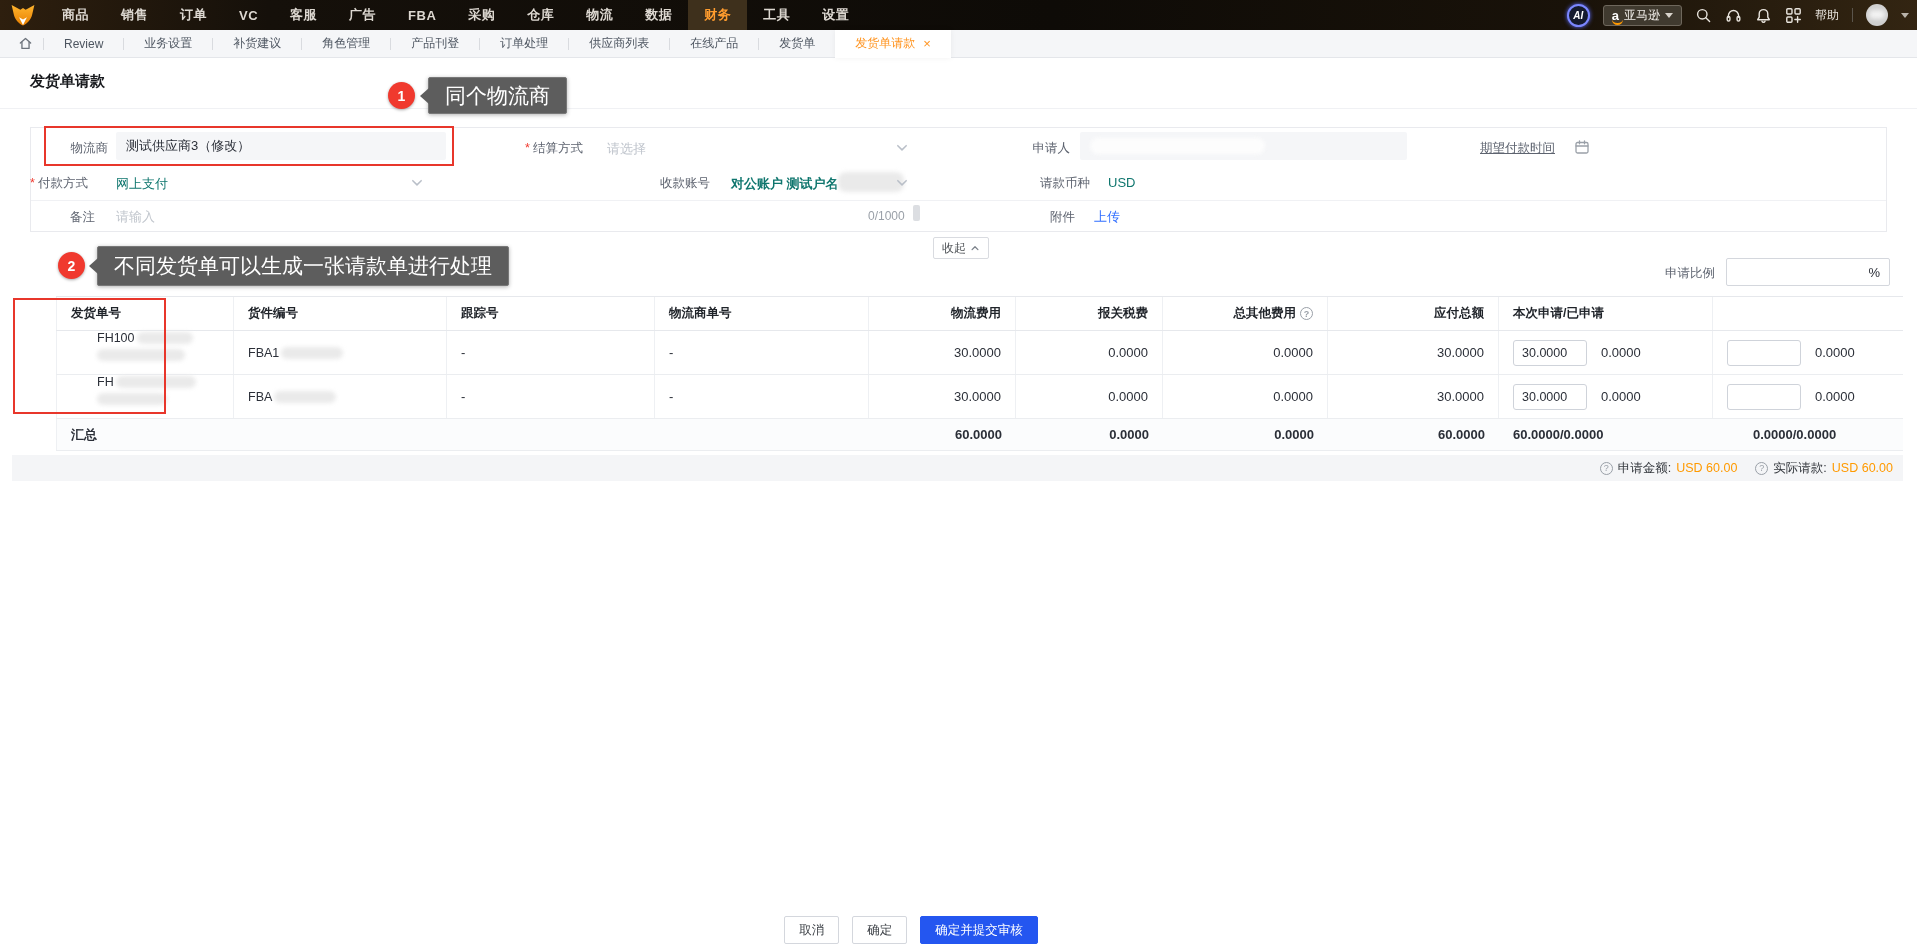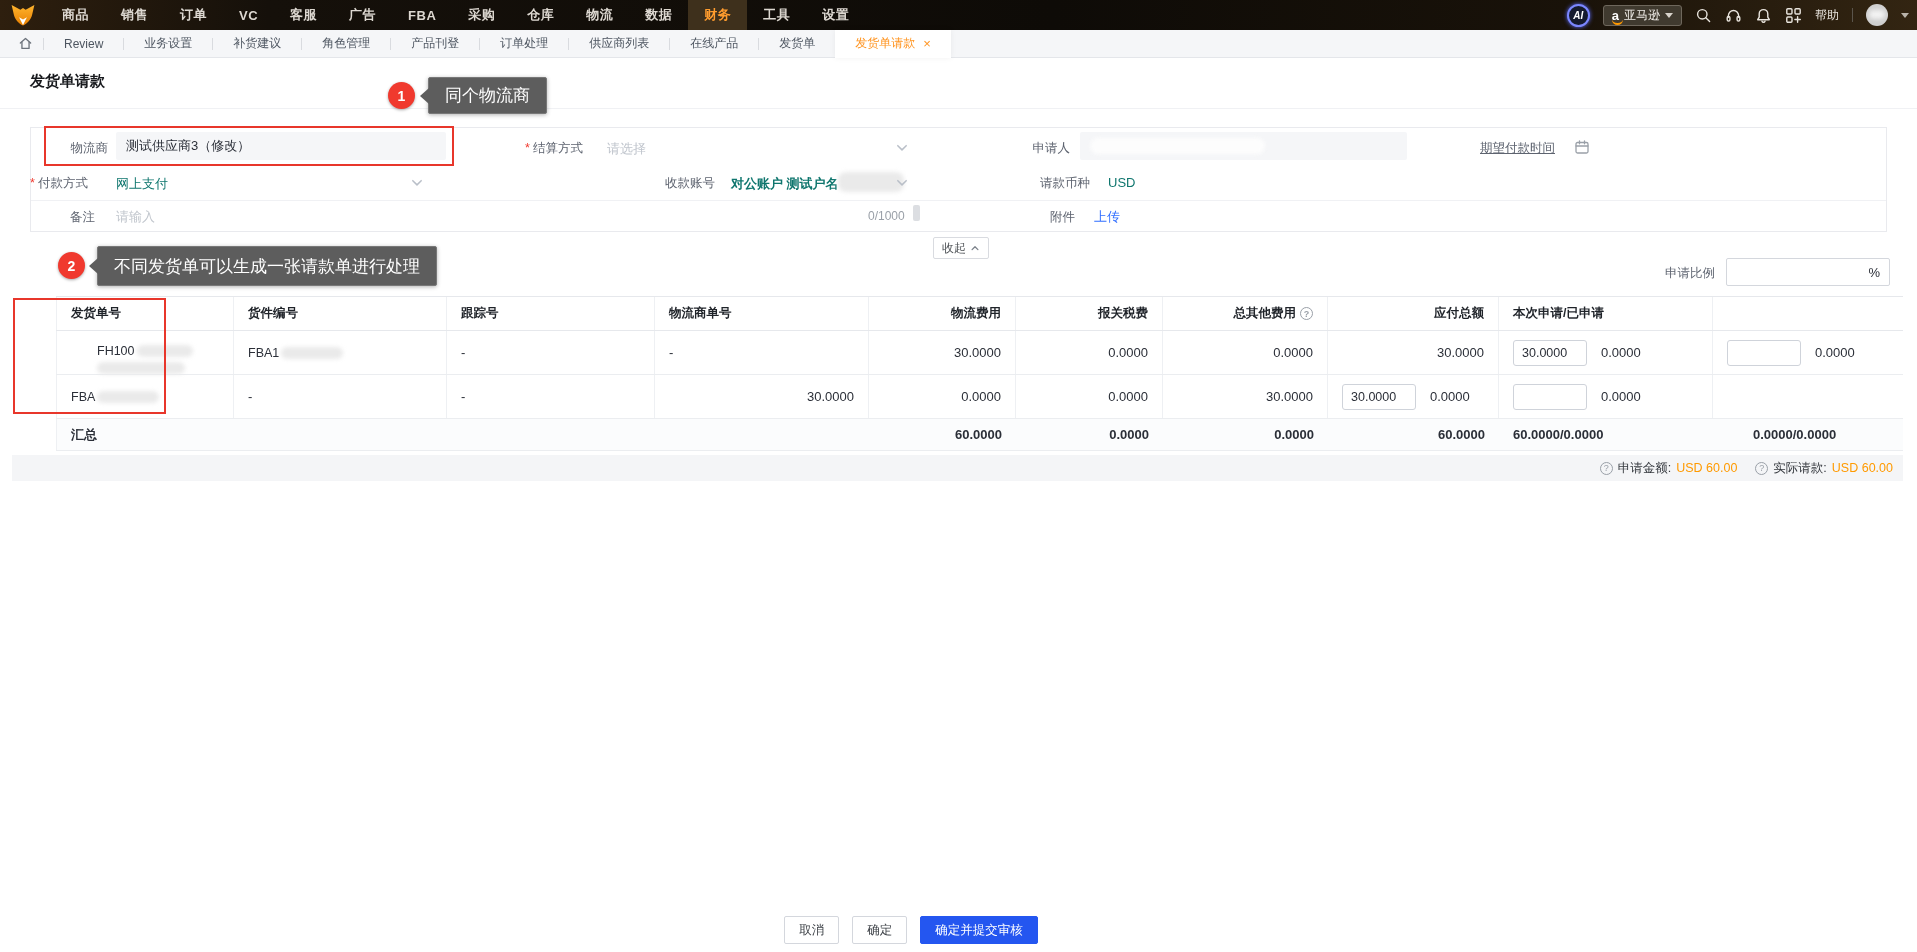--- a/index.html
+++ b/index.html
@@ -48,21 +48,21 @@
   .tab-close { font-size:13px; color:#ff9420; cursor:pointer; line-height:1; }
 
   
   .page-title { position:absolute; left:30px; top:72px; font-size:15px; font-weight:700; color:#17191d; }
   .title-divider { position:absolute; left:0; top:108px; width:1917px; height:1px; background:#f0f1f4; }
 
   
   .ann-badge { position:absolute; width:27px; height:27px; border-radius:50%; background:#f0392e;
     color:#fff; font-size:14px; font-weight:700; display:flex; align-items:center; justify-content:center;
     box-shadow:0 1px 3px rgba(0,0,0,.35); z-index:30; }
-  .ann-tip { position:absolute; background:#5d5d5d; border:1px solid #787878; color:#fff; font-size:17px;
+  .ann-tip { position:absolute; background:#5d5d5d; border:1px solid #787878; color:#fff; font-size:21px;
     padding:0 16px; border-radius:2px; display:flex; align-items:center; white-space:nowrap; z-index:30;
     box-shadow:0 1px 4px rgba(0,0,0,.3); }
   .ann-tip::before { content:""; position:absolute; left:-9px; top:50%; transform:translateY(-50%);
     border-top:8px solid transparent; border-bottom:8px solid transparent; border-right:9px solid #5d5d5d; }
   .red-box { position:absolute; border:2px solid #e8362b; z-index:25; pointer-events:none; }
 
   
   .form-card { position:absolute; left:30px; top:127px; width:1857px; height:105px;
     border:1px solid #e9eaee; background:#fff; }
   .flabel { position:absolute; font-size:12.5px; color:#5e6470; text-align:right; white-space:nowrap; }
@@ -99,21 +99,21 @@
   .trow { display:grid; grid-template-columns:178px 213px 208px 214px 147px 147px 165px 171px 214px 234px;margin-left:44px; }
   .thead { border-top:1px solid #e6e8ec; border-bottom:1px solid #e6e8ec; background:#fff; }
   .thead .tcell { height:33px; font-weight:700; color:#1f2329; font-size:12.5px; }
   .tcell { display:flex; align-items:center; padding:0 14px; border-right:1px solid #eef0f3; min-width:0; }
   .trow .tcell:first-child { border-left:1px solid #eef0f3; }
   .num { justify-content:flex-end; }
   .tbody-row { border-bottom:1px solid #ebedf0; height:44px; }
   .cell-input { width:74px; height:26px; border:1px solid #cfd3da; border-radius:3px; padding:0 8px;
     font-size:12.5px; color:#2b2f38; outline:none; }
   .apply-val { margin-left:14px; }
-  .order-cell { flex-direction:column; align-items:flex-start; justify-content:flex-end; gap:4px;padding-left:40px; }
+  .order-cell { flex-direction:column; align-items:flex-start; justify-content:flex-start; gap:4px;padding-left:40px; }
   .inline-id { display:flex; align-items:center; gap:2px; font-size:12.5px; }
   .sum-row { background:#fbfcfd; border-bottom:1px solid #ebedf0; height:32px; font-weight:700; }
   .sum-row .tcell { border-right:none; }
   .totals-strip { margin-top:4px; height:26px; background:#f4f5f7; display:flex; align-items:center;
     justify-content:flex-end; gap:18px; padding-right:10px; font-size:12.5px; color:#34383e; }
   .totals-item { display:flex; align-items:center; gap:5px; }
   .orange-val { color:#ff9a00; }
   .qicon { width:13px; height:13px; border:1px solid #9aa0a8; border-radius:50%; font-size:9px; color:#9aa0a8;
     display:inline-flex; align-items:center; justify-content:center; flex:0 0 auto; }
   .hd-gap { margin-left:4px; }
@@ -256,21 +256,21 @@
     <rect x="2" y="3.5" width="12" height="10.5" rx="1.5"></rect>
       <path d="M2 7 h12 M5.5 1.8 v3 M10.5 1.8 v3"></path>
   </svg>
 
   <span class="flabel" style="left:30px;top:175px;"><span class="req">*</span><span>付款方式</span></span>
   <span class="fvalue" style="left:116px;top:175px;">网上支付</span>
   <svg class="sel-chevron" style="left:410px;top:176px;" viewBox="0 0 15 15">
       <path d="M3 5 L7.5 9.5 L12 5"></path>
     </svg>
 
-  <span class="flabel" style="left:655px;top:175px;width:60px;">收款账号</span>
+  <span class="flabel" style="left:655px;top:175px;width:60px;text-align:center;">收款账号</span>
   <span class="fvalue" style="left:731px;top:175px;font-weight:600;">对公账户 测试户名</span>
   <span class="blob abs" style="left:838px;top:172px;width:66px;height:20px;"></span>
   <svg class="sel-chevron" style="left:895px;top:176px;" viewBox="0 0 15 15">
       <path d="M3 5 L7.5 9.5 L12 5"></path>
     </svg>
 
   <span class="flabel" style="left:1040px;top:175px;">请款币种</span>
   <span class="fvalue" style="left:1108px;top:175px;">USD</span>
 
   <div class="card-divider"></div>
@@ -338,20 +338,27 @@
         <input class="cell-input" value="30.0000" style="">
         <span class="apply-val">0.0000</span>
       </div>
       <div class="tcell">
         <input class="cell-input" style="">
         <span class="apply-val">0.0000</span>
       </div>
     </div>
 
     <div class="trow tbody-row">
+      <div class="tcell order-cell">
+        <span class="inline-id">
+            <span>FH</span>
+            <span class="blob" style="width:80px;height:12px;"></span>
+          </span>
+        <span class="blob" style="width:70px;height:12px;"></span>
+      </div>
       <div class="tcell">
         <span class="inline-id">
             <span>FBA</span>
             <span class="blob" style="width:62px;height:12px;"></span>
           </span>
       </div>
       <div class="tcell">-</div>
       <div class="tcell">-</div>
       <div class="tcell num">30.0000</div>
       <div class="tcell num">0.0000</div>

